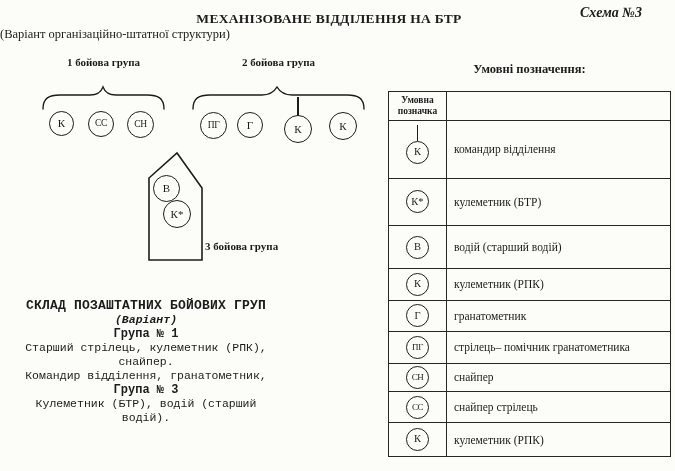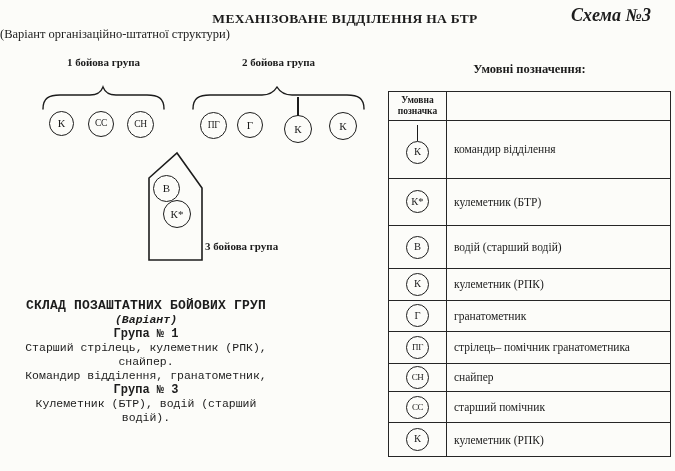--- a/index.html
+++ b/index.html
@@ -3,22 +3,22 @@
 <meta charset="utf-8">
 <style>
   html,body{margin:0;padding:0;}
   body{background:#e8e8e6;font-family:"Liberation Serif","DejaVu Serif",serif;}
   .canvas{
     position:relative;width:675px;height:471px;background:#fcfcf9;color:#1c1c1c;
     overflow:hidden;margin:0 auto;
   }
   .abs{position:absolute;}
   
-  .scheme-label{top:5px;left:555px;width:112px;text-align:center;font-style:italic;font-weight:600;font-size:18px;}
-  .title{top:11px;left:16px;width:658px;text-align:center;font-weight:bold;font-size:13.5px;letter-spacing:.3px;}
+  .scheme-label{top:5px;left:555px;width:112px;text-align:center;font-style:italic;font-weight:600;font-size:14px;}
+  .title{top:11px;left:0;width:658px;text-align:center;font-weight:bold;font-size:13.5px;letter-spacing:.3px;}
   .subtitle{top:27px;left:0;width:658px;text-align:left;font-size:12.5px;}
   
   .grp-label{font-weight:bold;font-size:11px;text-align:center;white-space:nowrap;}
   .brace{position:absolute;}
   .brace path{fill:none;stroke:#1c1c1c;stroke-width:1.4;stroke-linecap:round;}
   
   .c{
     position:absolute;border:1.3px solid #1c1c1c;border-radius:50%;
     display:flex;align-items:center;justify-content:center;
     font-size:11px;line-height:1;box-sizing:border-box;background:transparent;
@@ -138,21 +138,21 @@
     <div class="lrow" style="height:29px;">
       <div class="sym-cell">
         <div class="lc s2">СН</div>
       </div>
       <div class="lab-cell">снайпер</div>
     </div>
     <div class="lrow" style="height:31px;">
       <div class="sym-cell">
         <div class="lc s2">СС</div>
       </div>
-      <div class="lab-cell">старший помічник</div>
+      <div class="lab-cell">снайпер стрілець</div>
     </div>
     <div class="lrow" style="height:34px;">
       <div class="sym-cell">
         <div class="lc">К</div>
       </div>
       <div class="lab-cell">кулеметник (РПК)</div>
     </div>
   </div>
 
 </div>

